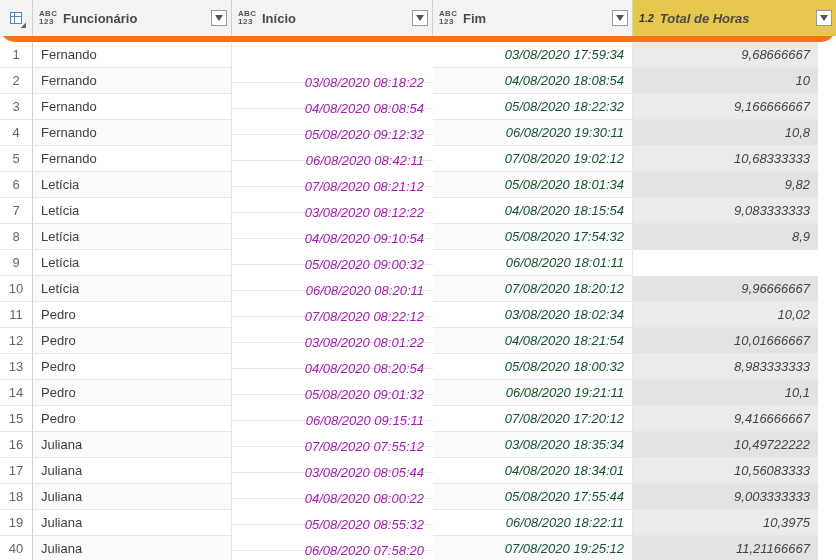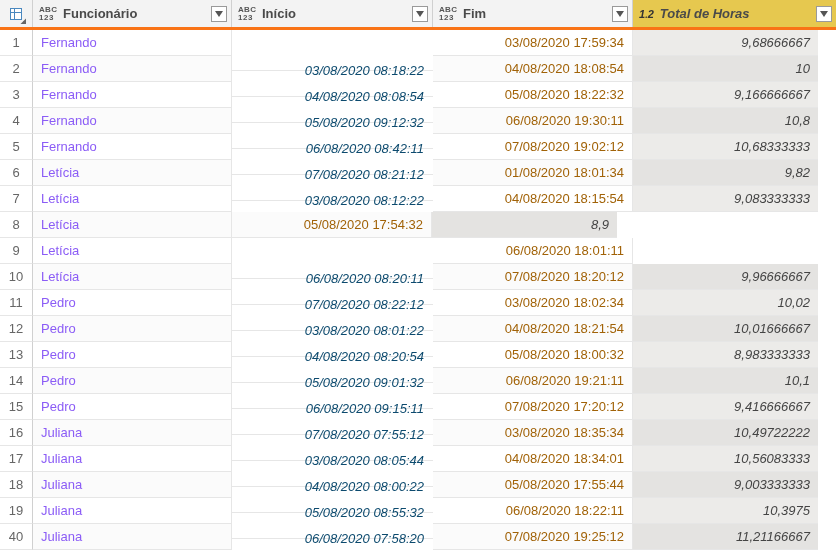--- a/index.html
+++ b/index.html
@@ -6,21 +6,21 @@
   body {
     font-family: "Segoe UI", Tahoma, Geneva, sans-serif;
     font-size: 13px;
     color: #333;
     background: #fff;
     width: 836px;
     height: 560px;
     overflow: hidden;
   }
   .grid { width: 836px; }
-  .header-row { display: flex; height: 30px; border-bottom: 3px solid #f97316; }
+  .header-row { display: flex; height: 42px; border-bottom: 6px solid #f97316; border-radius: 15px; }
   .hdr {
     display: flex;
     align-items: center;
     border-right: 1px solid #d0d0d0;
     background: #f3f3f3;
     position: relative;
     padding: 0 4px 0 6px;
     font-weight: 600;
     color: #4a4a4a;
   }
@@ -108,23 +108,23 @@
     padding: 0 8px;
   }
   .cell.num {
     width: 33px;
     justify-content: center;
     color: #666;
     background: #fff;
     border-right: 1px solid #d0d0d0;
     font-style: normal;
   }
-  .cell.funcionario { width: 199px; padding-left: 8px; color: #8b5cf6; text-align: right; }
-  .cell.inicio { width: 201px; justify-content: flex-end; font-style: italic; color: #0c4a6e; margin-top: 40px; }
-  .cell.fim { width: 200px; justify-content: flex-end; color: #a16207; }
+  .cell.funcionario { width: 199px; padding-left: 8px; color: #404040; text-align: right; }
+  .cell.inicio { width: 201px; justify-content: flex-end; font-style: italic; color: #a21caf; margin-top: 40px; }
+  .cell.fim { width: 200px; justify-content: flex-end; font-style: italic; color: #14532d; }
   .cell.total {
     width: 185px;
     justify-content: flex-end;
     font-style: italic;
     color: #444;
     background: #ecebe9;
     border-right: none;
   }
   .row.alt .cell.funcionario,
   .row.alt .cell.inicio,
@@ -222,33 +222,34 @@
         <div class="cell num">5</div>
         <div class="cell funcionario">Fernando</div>
         <div class="cell inicio">07/08/2020 08:21:12</div>
         <div class="cell fim">07/08/2020 19:02:12</div>
         <div class="cell total">10,68333333</div>
       </div>
       <div class="row alt">
         <div class="cell num">6</div>
         <div class="cell funcionario">Letícia</div>
         <div class="cell inicio">03/08/2020 08:12:22</div>
-        <div class="cell fim">01/08/2020 18:01:34</div>
+        <div class="cell fim">05/08/2020 18:01:34</div>
         <div class="cell total">9,82</div>
       </div>
       <div class="row">
         <div class="cell num">7</div>
         <div class="cell funcionario">Letícia</div>
         <div class="cell inicio">04/08/2020 09:10:54</div>
         <div class="cell fim">04/08/2020 18:15:54</div>
         <div class="cell total">9,083333333</div>
       </div>
       <div class="row alt">
         <div class="cell num">8</div>
         <div class="cell funcionario">Letícia</div>
+        <div class="cell inicio">05/08/2020 09:00:32</div>
         <div class="cell fim">05/08/2020 17:54:32</div>
         <div class="cell total">8,9</div>
       </div>
       <div class="row">
         <div class="cell num">9</div>
         <div class="cell funcionario">Letícia</div>
         <div class="cell inicio">06/08/2020 08:20:11</div>
         <div class="cell fim">06/08/2020 18:01:11</div>
       </div>
       <div class="row alt">

